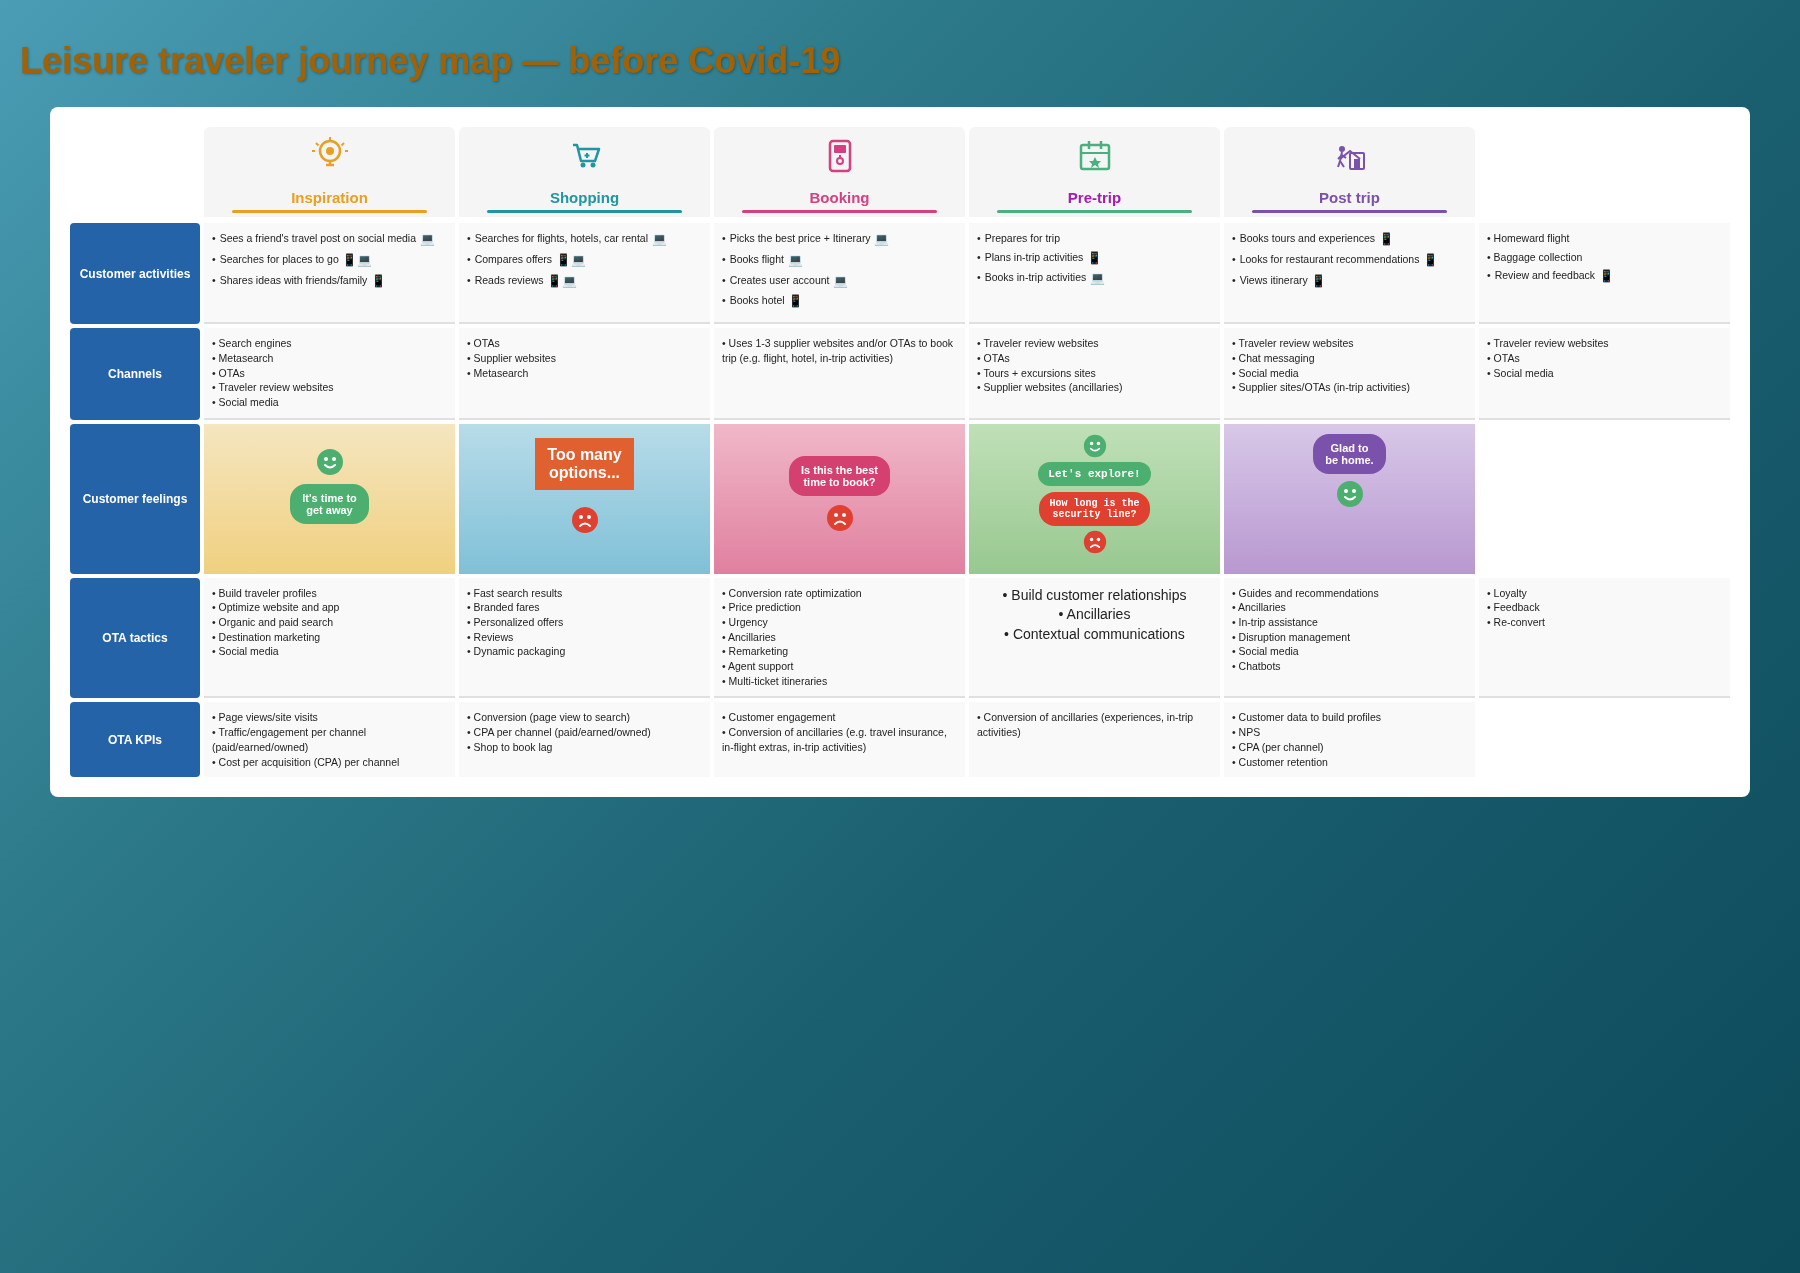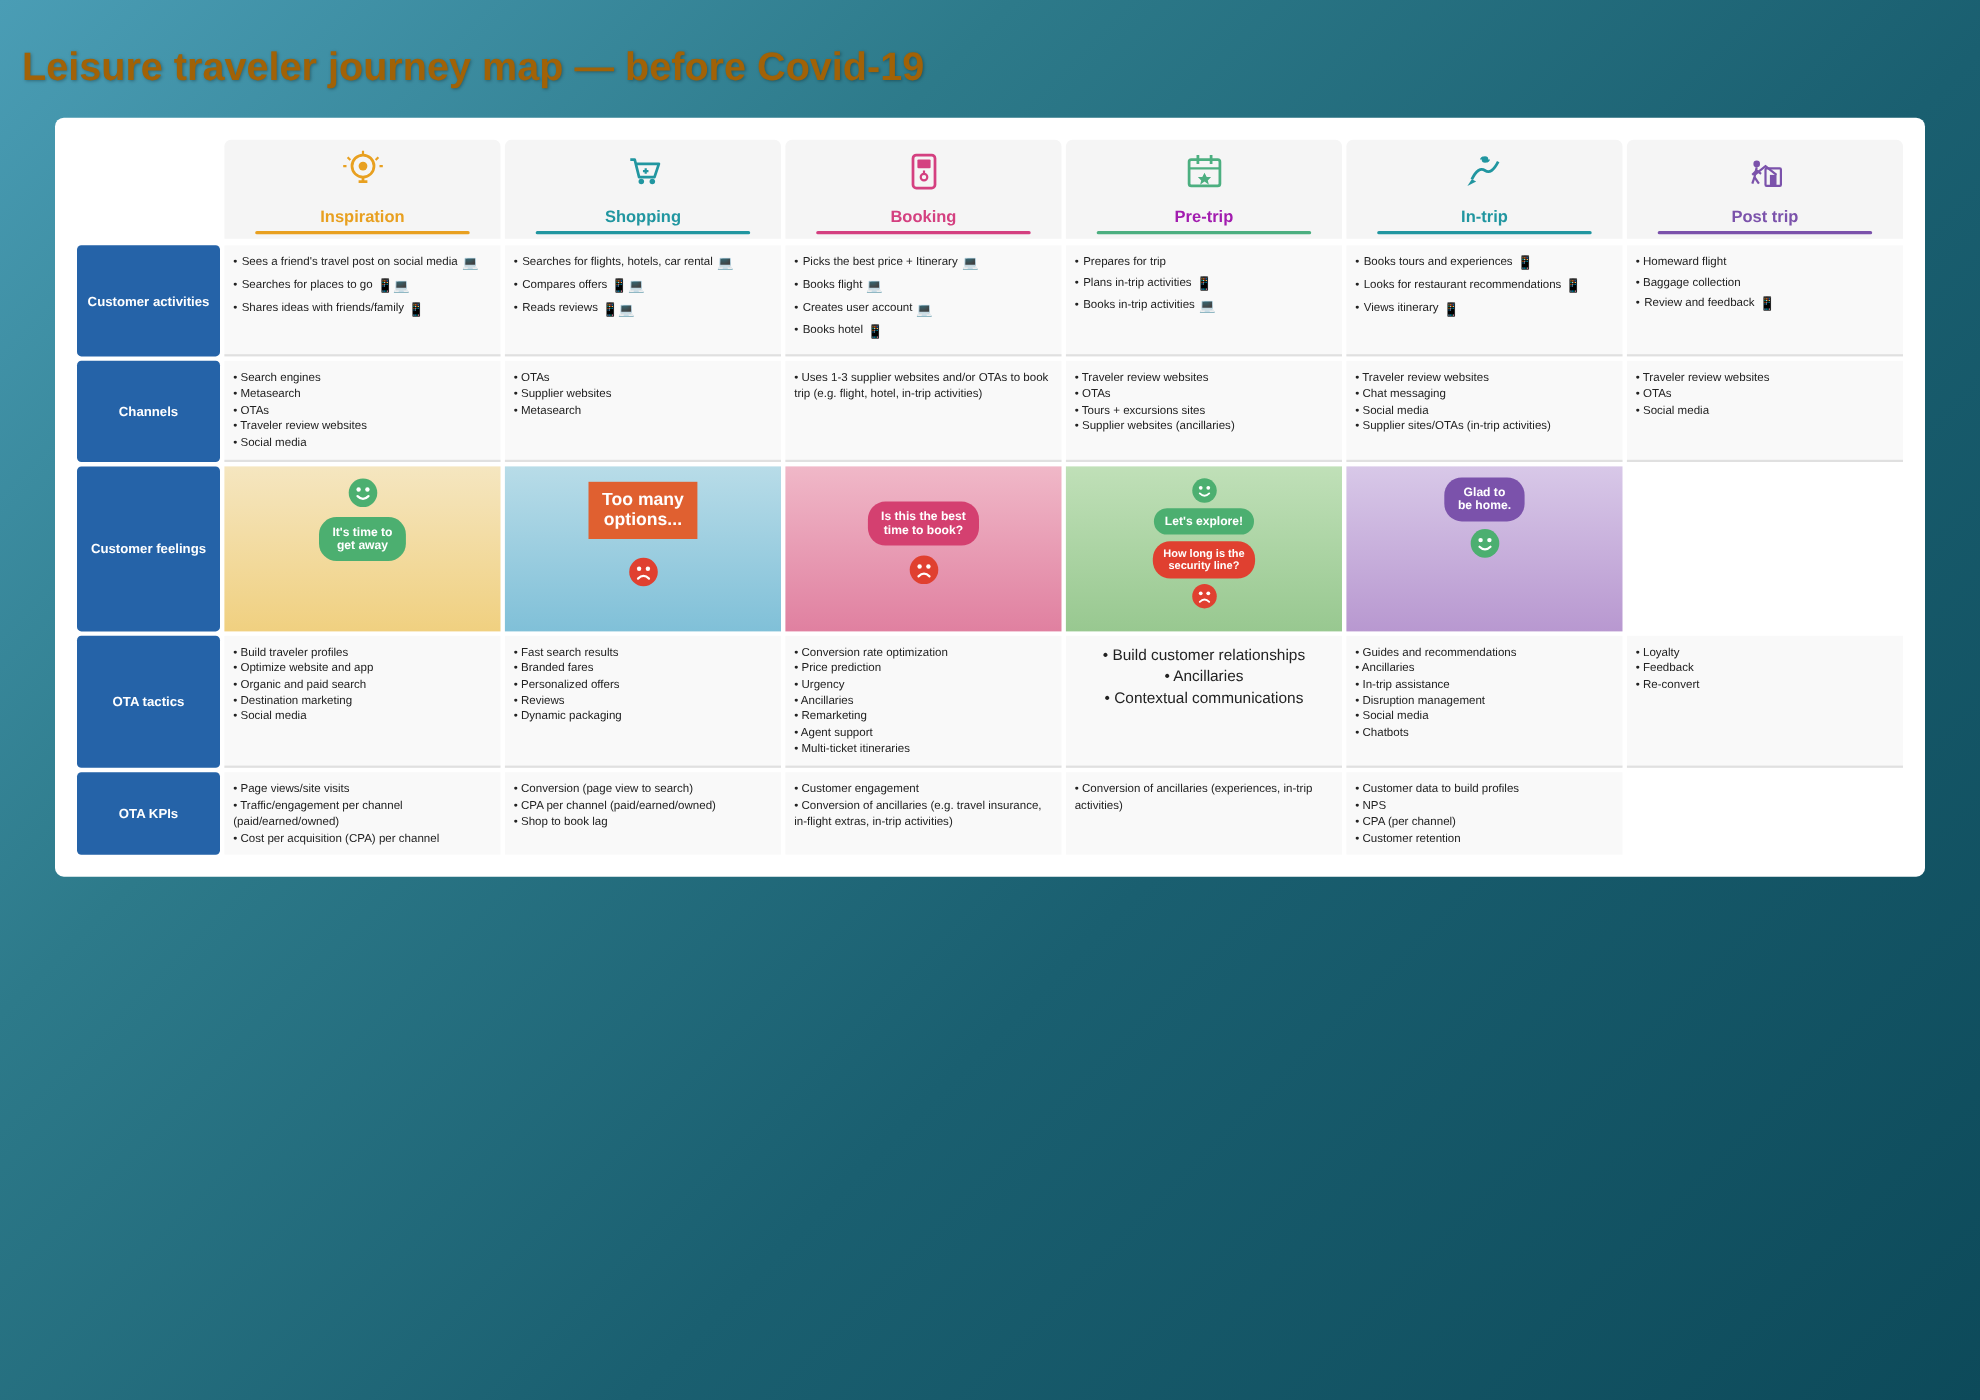--- a/index.html
+++ b/index.html
@@ -80,21 +80,21 @@
       flex-direction: column;
       align-items: center;
       justify-content: flex-start;
       padding: 8px;
       overflow: hidden;
     }
     .feeling-bg-inspiration { background: linear-gradient(180deg, #f5e6c0 0%, #f0d080 100%); }
     .feeling-bg-shopping { background: linear-gradient(180deg, #b8dce8 0%, #80c0d8 100%); }
     .feeling-bg-booking { background: linear-gradient(180deg, #f0b8c8 0%, #e080a0 100%); }
     .feeling-bg-pretrip { background: linear-gradient(180deg, #b8e8c0 0%, #80c890 100%); }
-    .feeling-bg-intrip { background: linear-gradient(180deg, #c0e0b8 0%, #98c890 100%); }
+    .feeling-bg-intrip { background: linear-gradient(180deg, #c0e0b8 0%, #98c890 100%); font-family: Liberation Mono, monospace; }
     .feeling-bg-posttrip { background: linear-gradient(180deg, #d8c8e8 0%, #b898d0 100%); }
 
     .feeling-bubble {
       color: white;
       font-weight: bold;
       font-size: 11px;
       text-align: center;
       padding: 8px 10px;
       border-radius: 20px;
       margin-top: 4px;
@@ -188,32 +188,20 @@
           <line x1="6" y1="18" x2="34" y2="18" stroke="#4caf80" stroke-width="2"></line>
           <line x1="14" y1="6" x2="14" y2="14" stroke="#4caf80" stroke-width="2.5"></line>
           <line x1="26" y1="6" x2="26" y2="14" stroke="#4caf80" stroke-width="2.5"></line>
           <polygon points="20,22 22,26 26,26 23,29 24,33 20,30 16,33 17,29 14,26 18,26" fill="#4caf80"></polygon>
         </svg>
       </div>
       <div class="phase-label pretrip-label">Pre-trip</div>
       <div class="phase-underline underline-pretrip"></div>
     </div>
 
-    <div class="header-cell">
-      <div class="phase-icon">
-        <svg width="40" height="40" viewBox="0 0 40 40">
-          <path d="M8 28 Q14 16 20 20 Q26 24 32 12" fill="none" stroke="#2196a0" stroke-width="2.5"></path>
-          <path d="M4 34 L8 28 L12 30 Z" fill="#2196a0"></path>
-          <circle cx="20" cy="10" r="3" fill="#2196a0"></circle>
-          <path d="M16 10 Q18 6 20 10 Q22 14 24 10" fill="none" stroke="#2196a0" stroke-width="1.5"></path>
-        </svg>
-      </div>
-      <div class="phase-label intrip-label">In-trip</div>
-      <div class="phase-underline underline-intrip"></div>
-    </div>
 
     <div class="header-cell">
       <div class="phase-icon">
         <svg width="40" height="40" viewBox="0 0 40 40">
           <rect x="20" y="18" width="14" height="16" rx="1" fill="none" stroke="#7b52ab" stroke-width="2"></rect>
           <path d="M10 24 L20 16 L30 24" fill="none" stroke="#7b52ab" stroke-width="2"></path>
           <rect x="24" y="24" width="6" height="10" fill="#7b52ab"></rect>
 
           <circle cx="12" cy="14" r="3" fill="#7b52ab"></circle>
           <line x1="12" y1="17" x2="10" y2="26" stroke="#7b52ab" stroke-width="2"></line>
@@ -383,21 +371,21 @@
     <div class="content-cell" style="background:#f9f9f9; border-bottom:2px solid #e0e0e0; font-size:10.5px;">
       <div>• Traveler review websites</div>
       <div>• OTAs</div>
       <div>• Social media</div>
     </div>
   </div>
 
   <div class="full-grid" style="margin-bottom:4px;">
     <div class="row-label">Customer feelings</div>
 
-    <div class="feeling-cell feeling-bg-inspiration" style="min-height:150px; padding:10px; display:flex; flex-direction:column; align-items:center;">
+    <div class="feeling-cell feeling-bg-inspiration" style="min-height:150px; padding:24px; display:flex; flex-direction:column; align-items:center;">
       <svg width="28" height="28" viewBox="0 0 28 28" style="margin-bottom:4px;">
         <circle cx="14" cy="14" r="13" fill="#4caf70"></circle>
         <circle cx="10" cy="11" r="2" fill="white"></circle>
         <circle cx="18" cy="11" r="2" fill="white"></circle>
         <path d="M9 17 Q14 22 19 17" fill="none" stroke="white" stroke-width="2" stroke-linecap="round"></path>
       </svg>
       <div class="feeling-bubble feeling-bubble-green" style="font-size:11px; border-radius:16px; padding:8px 12px;">It's time to<br>get away</div>
     </div>
 
     <div class="feeling-cell feeling-bg-shopping" style="min-height:150px; padding:10px; display:flex; flex-direction:column; align-items:center;">

